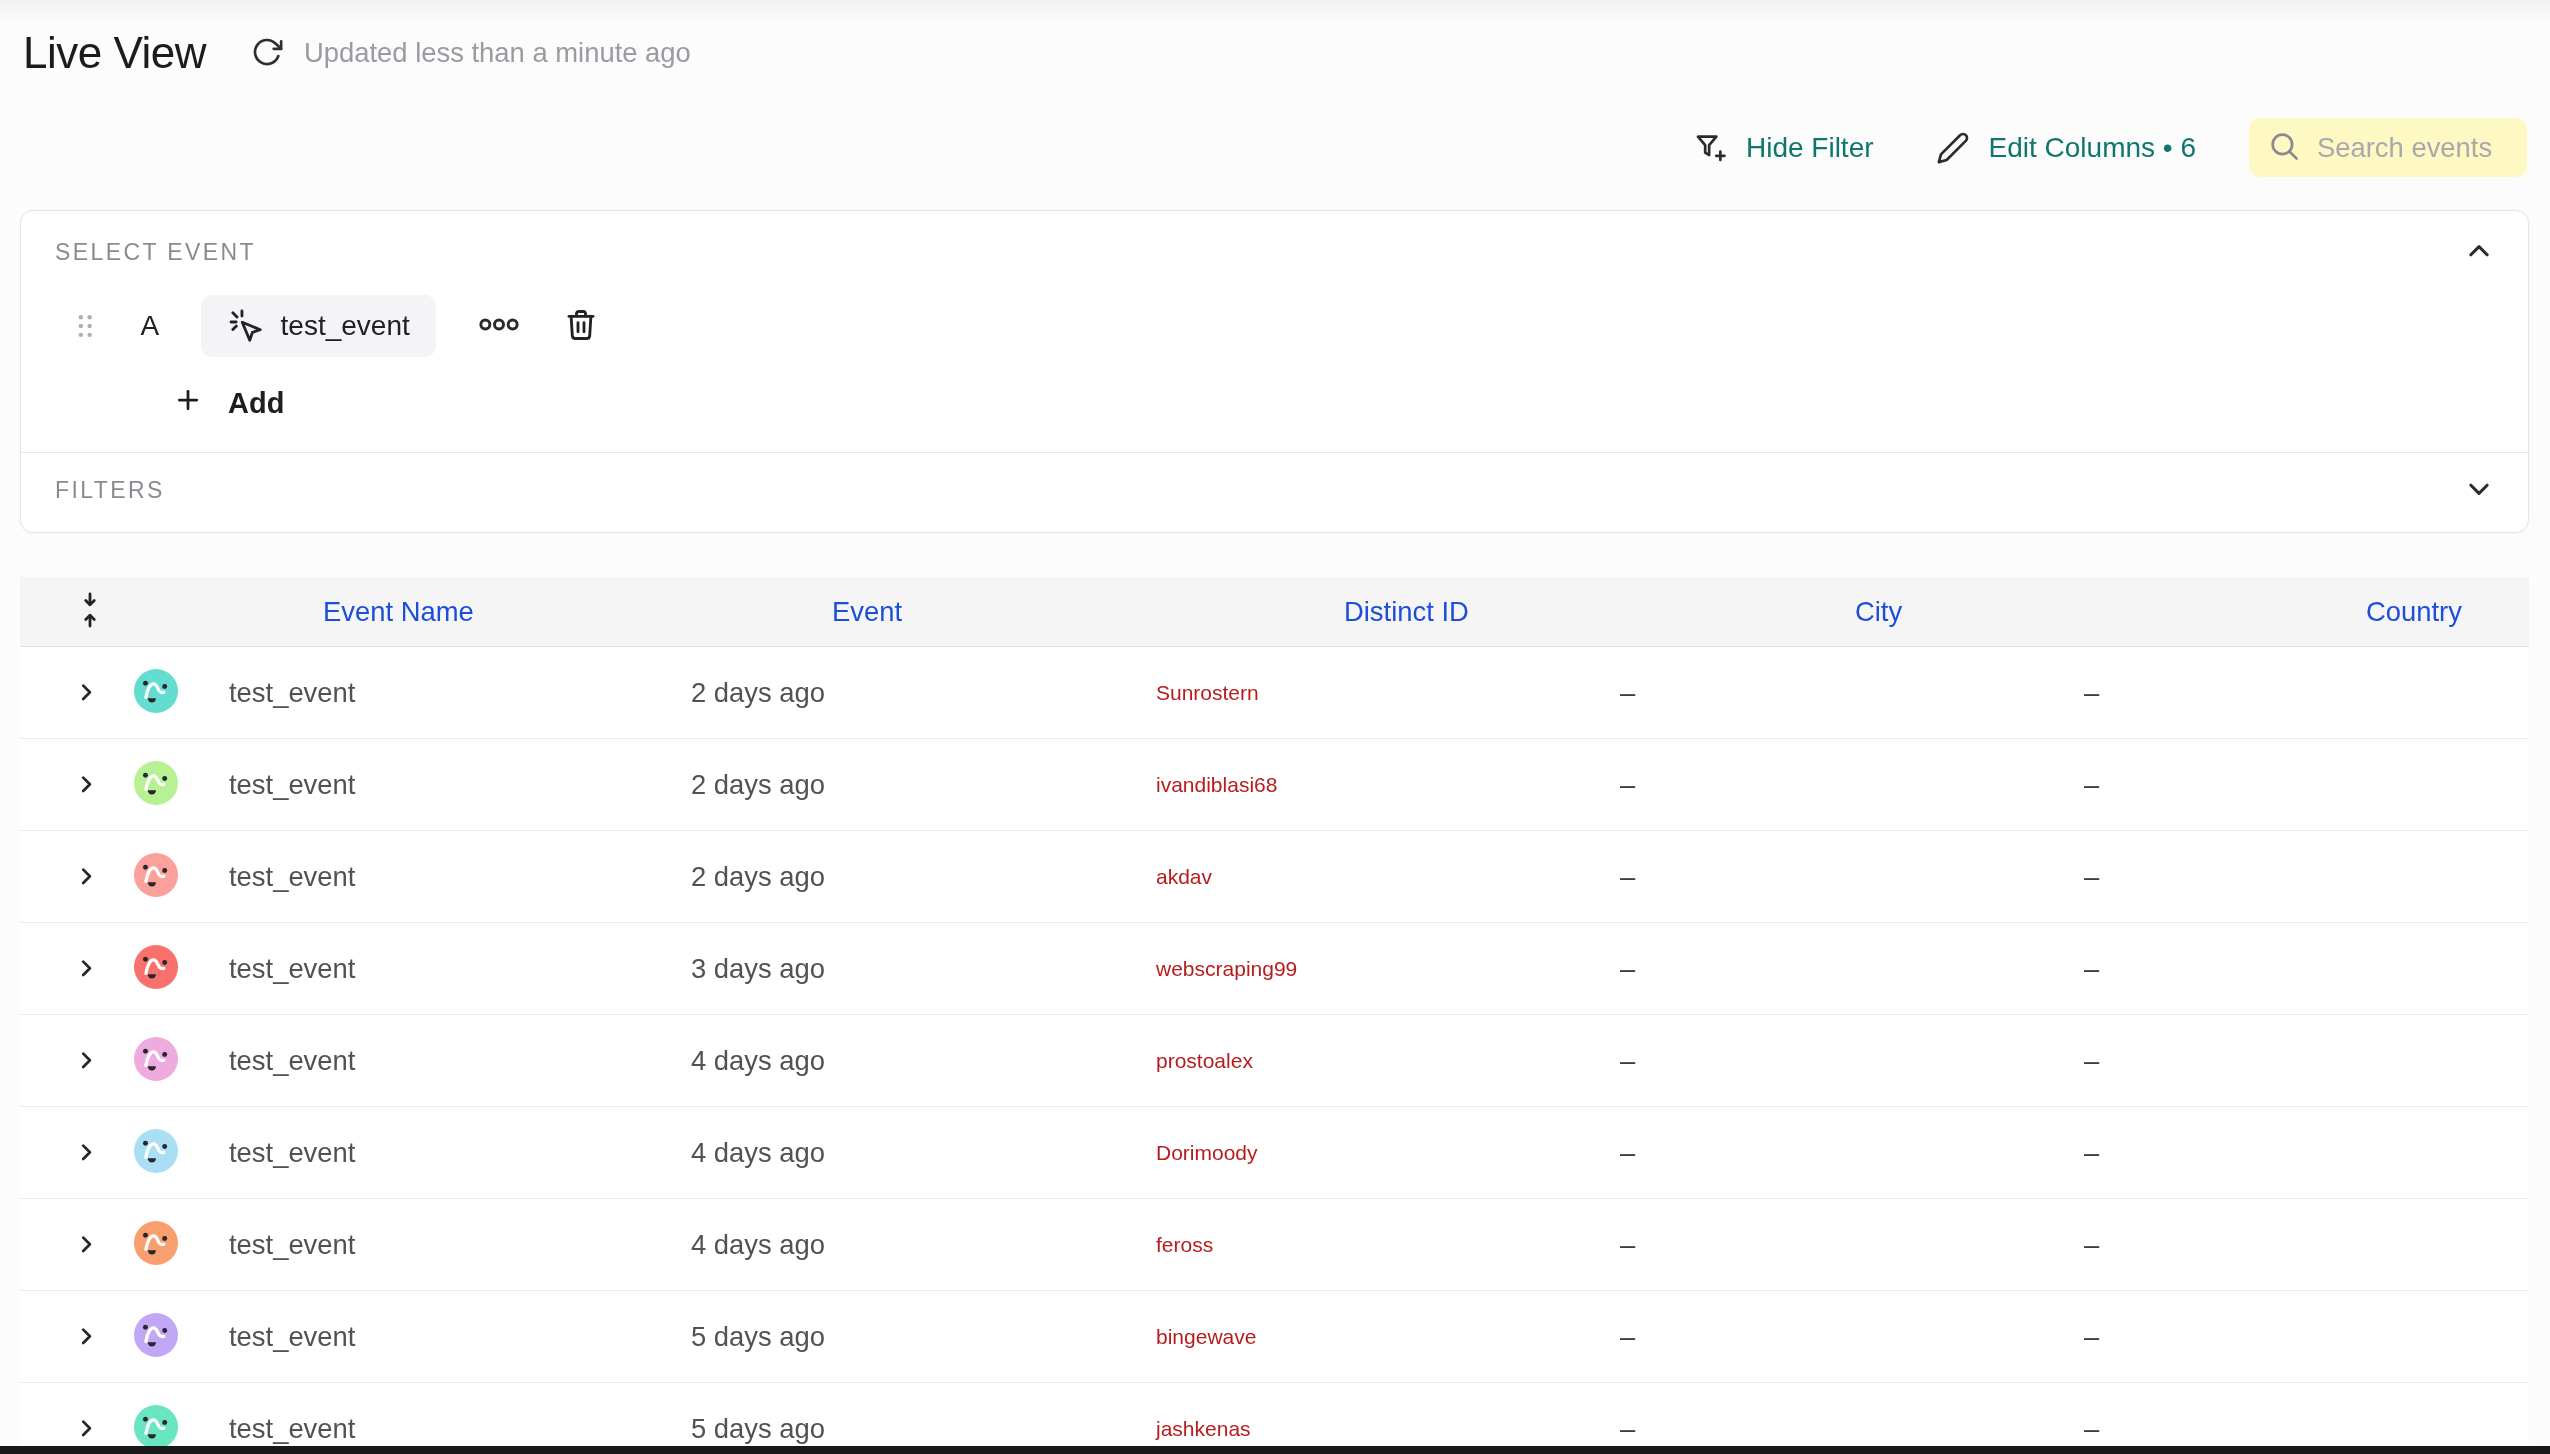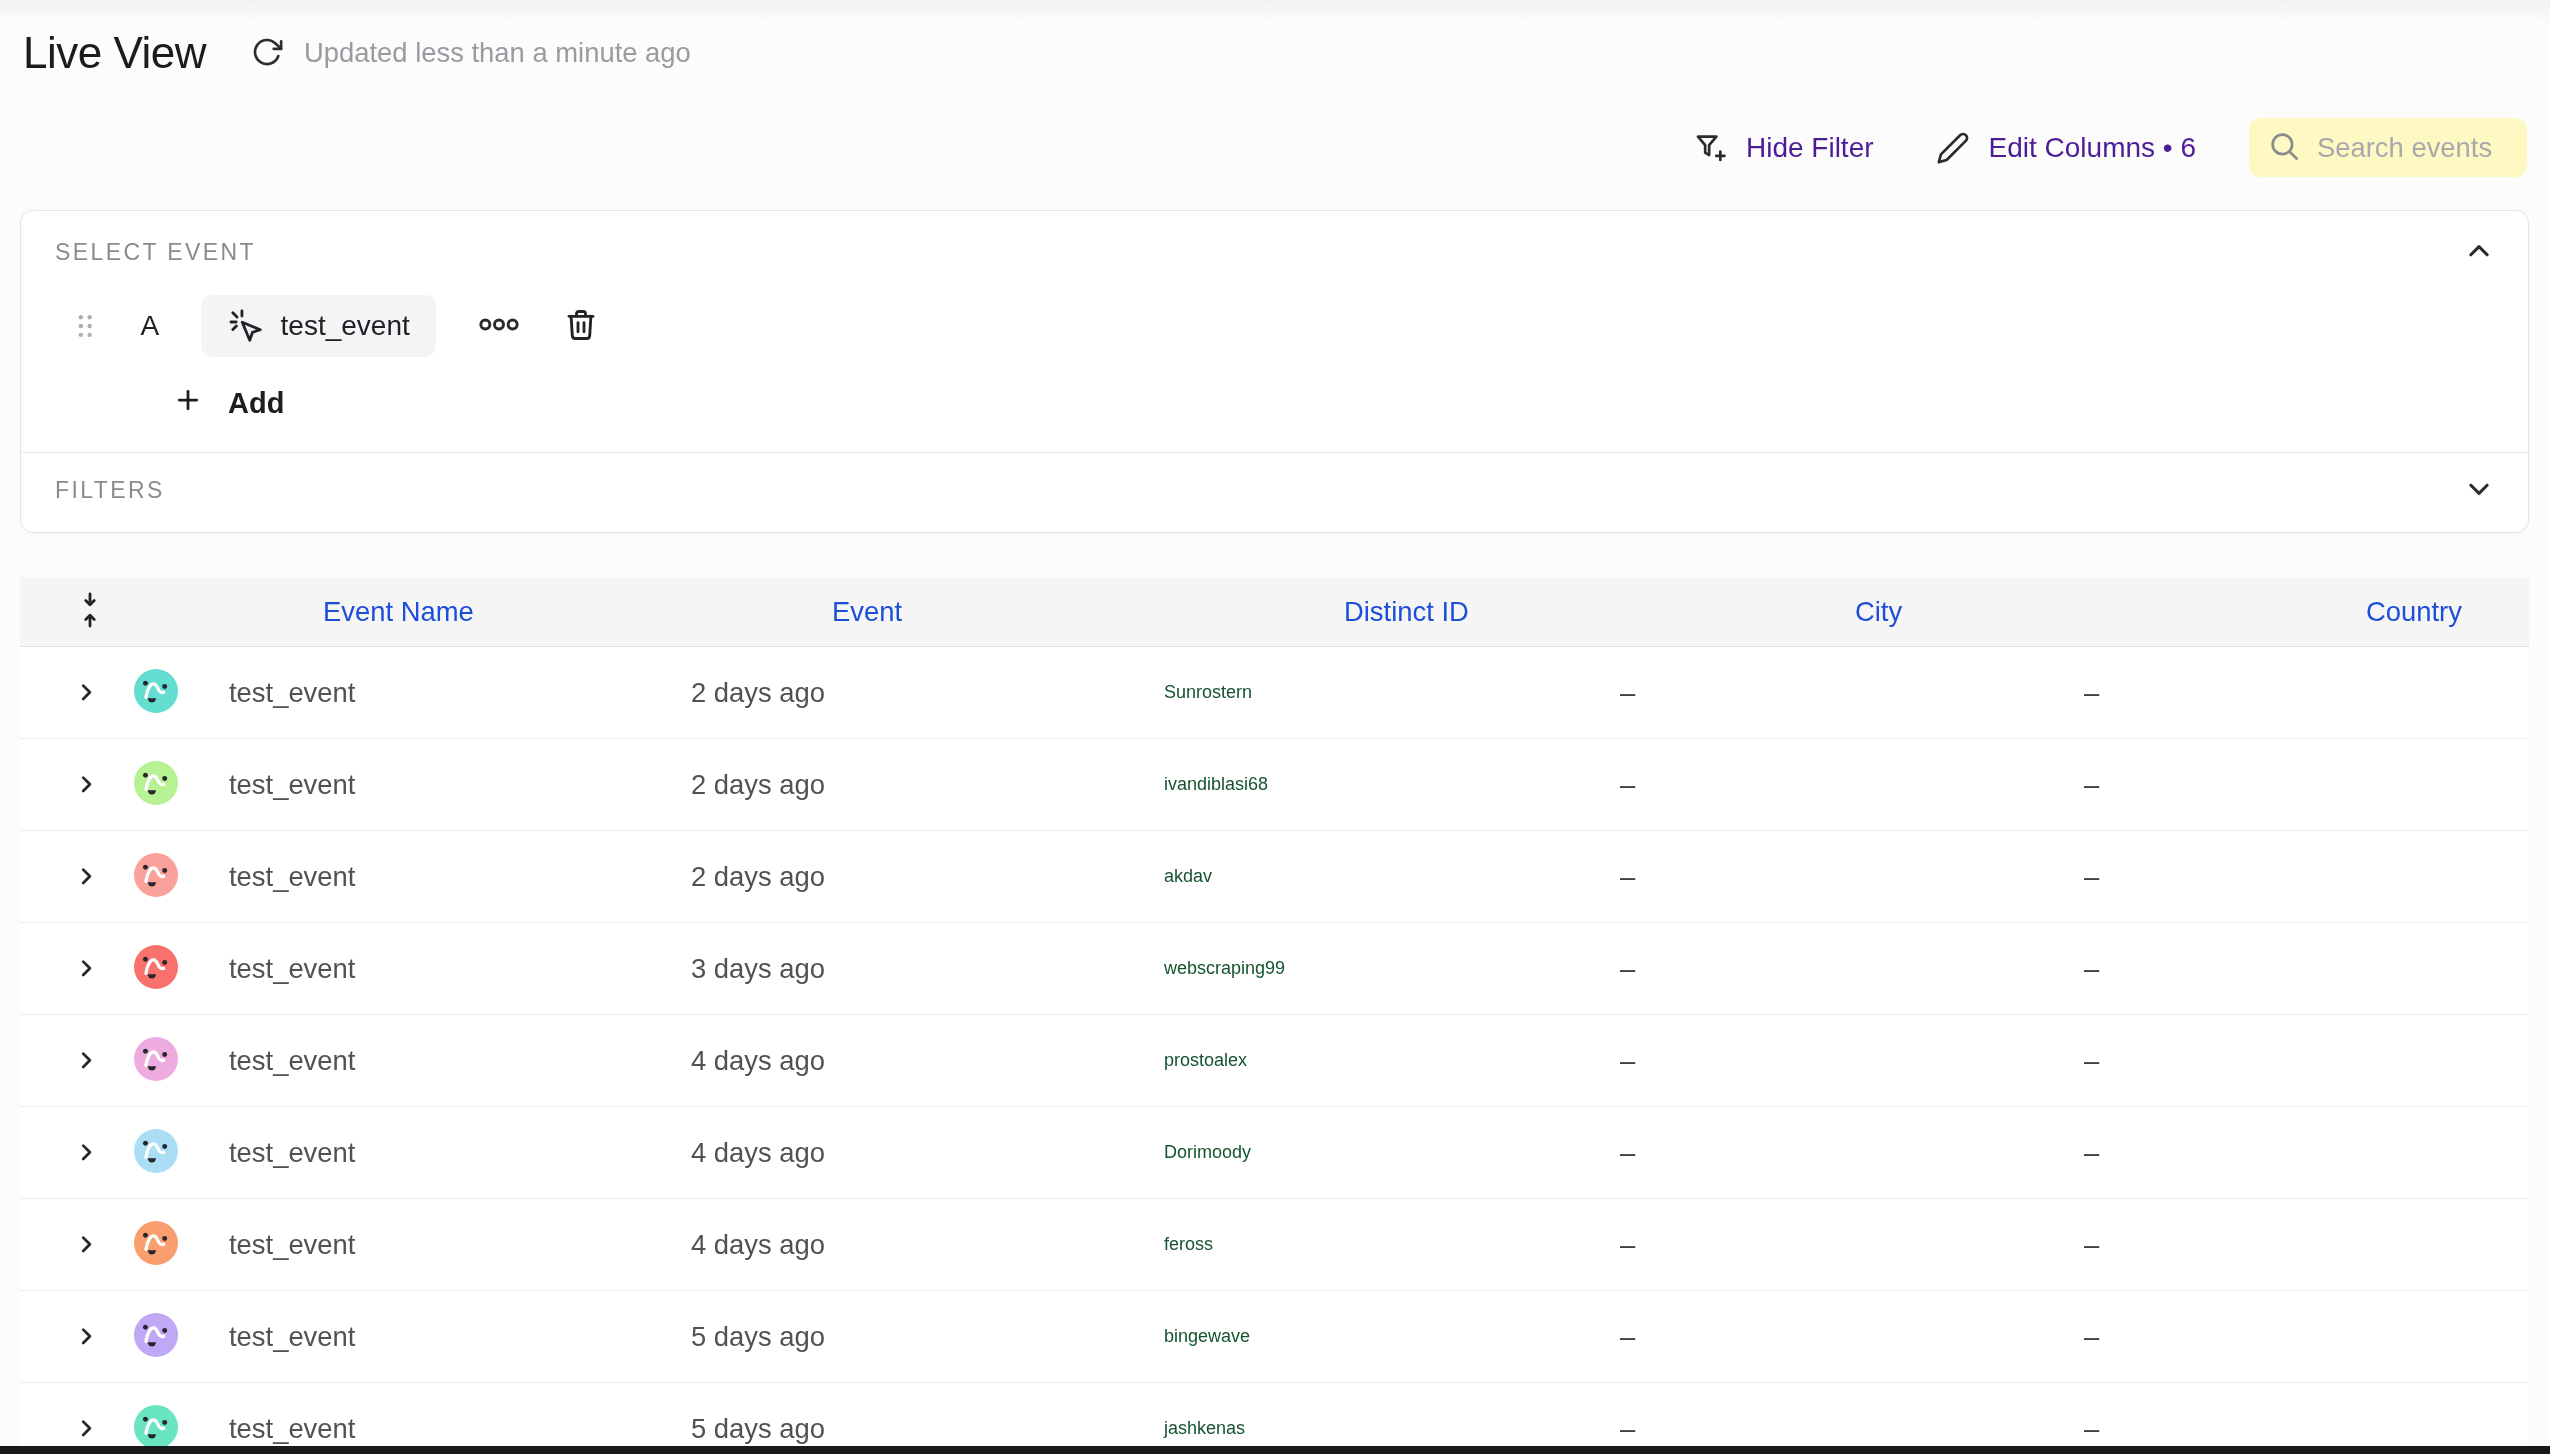--- a/index.html
+++ b/index.html
@@ -24,21 +24,21 @@
   .refresh-btn { margin-left: 45px; }
   .updated { margin-left: 21px; font-size: 27.4px; color: #9a9aa0; }
   
   .toolbar {
     position: absolute; top: 117px; right: 23px;
     display: flex; align-items: center; height: 61px;
   }
   .toolbar-btn {
     background: none; border: none; cursor: pointer;
     display: inline-flex; align-items: center; gap: 19px;
-    font-family: inherit; font-size: 28px; font-weight: 500; color: #4c1d95;
+    font-family: inherit; font-size: 28px; font-weight: 500; color: #0f766e;
   }
   .toolbar-btn + .toolbar-btn { margin-left: 62px; }
   .toolbar-icon { display: inline-flex; color: #2b2b2f; }
   .search-box {
     margin-left: 53px;
     width: 278px; height: 59px;
     background: #fef9c3; border-radius: 11.4px;
     display: flex; align-items: center; padding: 0 17px 0 19px;
   }
   .search-box svg { flex: 0 0 auto; color: #8a8a8f; }
@@ -88,21 +88,21 @@
     align-items: center;
   }
   .thead {
     background: #f5f5f6; height: 70px;
     border-bottom: 0.9px solid #e2e2e5;
     font-size: 27.4px; color: #1d4ed8; gap: 47px;
   }
   .trow { height: 92px; border-bottom: 0.9px solid #ededf0; background: #fff; }
   .cell { font-size: 27.4px; color: #515156; }
   .dash-cell { font-size: 27.4px; color: #3d3d42; }
-  .id-link { font-size: 18px; color: #14532d; text-decoration: none; cursor: pointer; margin-left: 8px; }
+  .id-link { font-size: 21px; color: #b91c1c; text-decoration: none; cursor: pointer; }
   .c-expand { padding-left: 54px; display: flex; align-items: center; }
   .row-chev { background: none; border: none; cursor: pointer; color: #27272b; display: inline-flex; padding: 0; }
   .collapse-all-btn { background: none; border: none; cursor: pointer; color: #232327; display: inline-flex; padding: 0; }
   .avatar {
     width: 44px; height: 44px; border-radius: 50%;
     display: inline-flex; align-items: center; justify-content: center;
     overflow: hidden;
   }
   .bottom-edge { position: absolute; bottom: 0; left: 0; right: 0; height: 9.5px; background: #191919; }
 </style>

